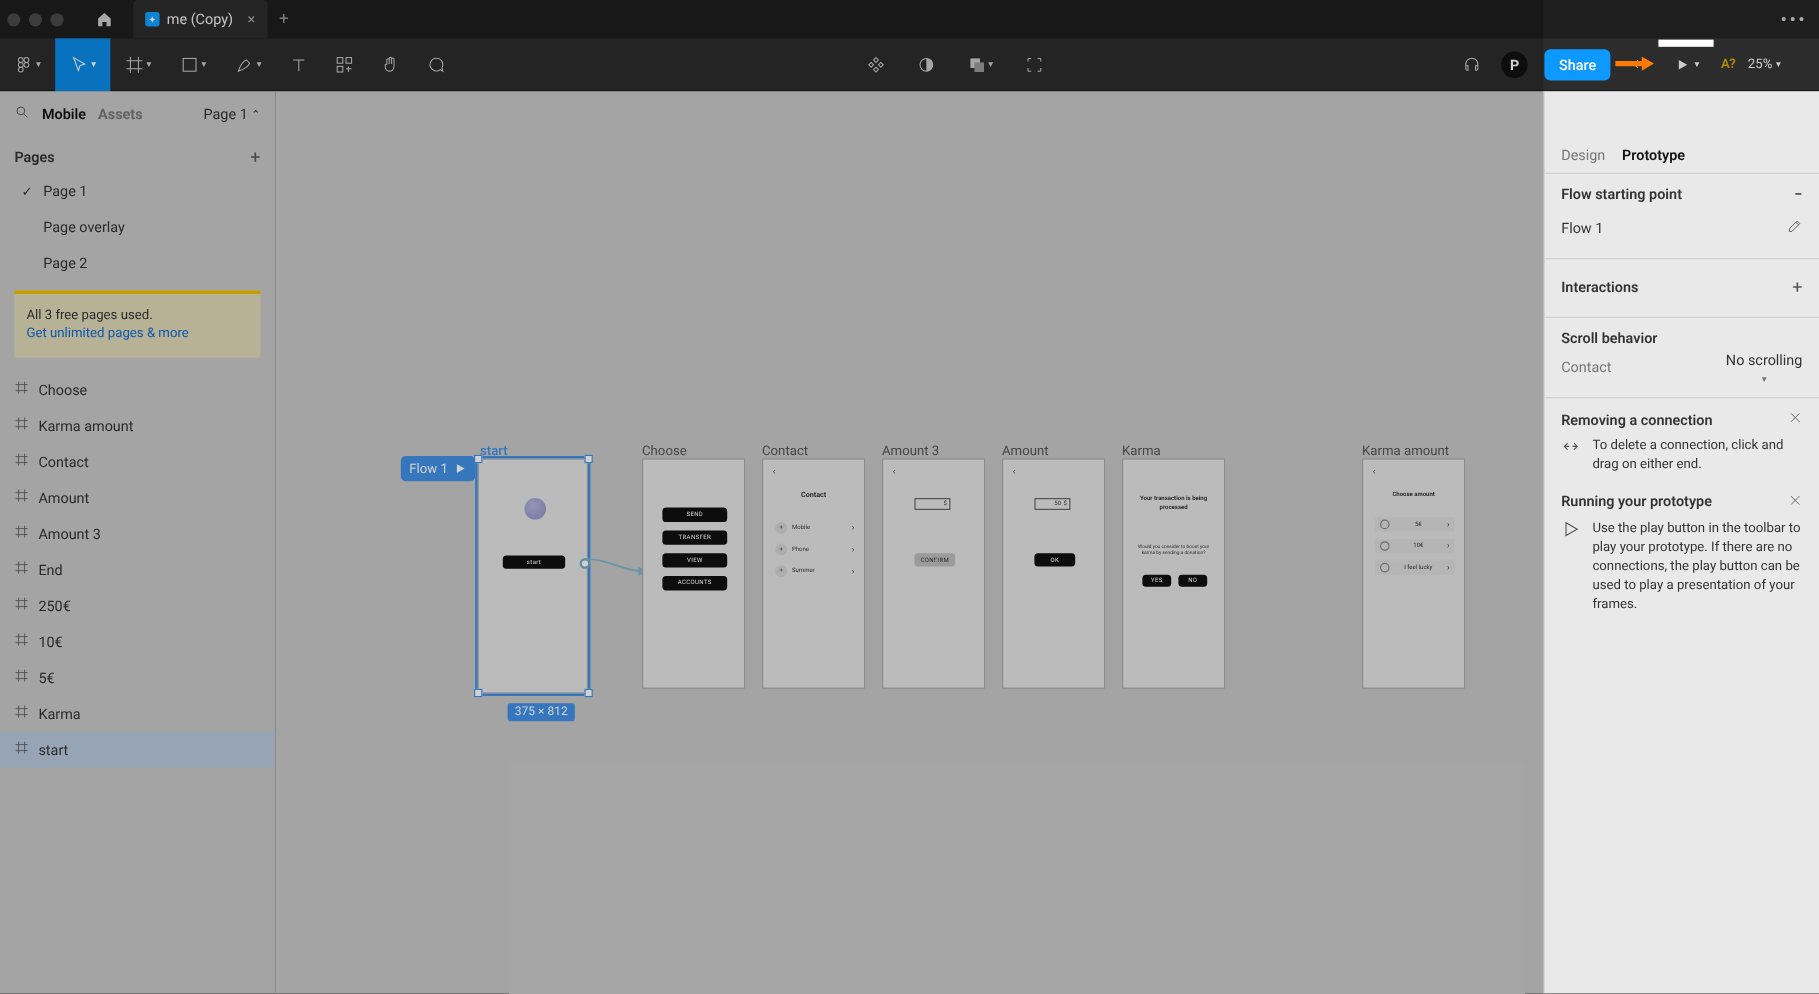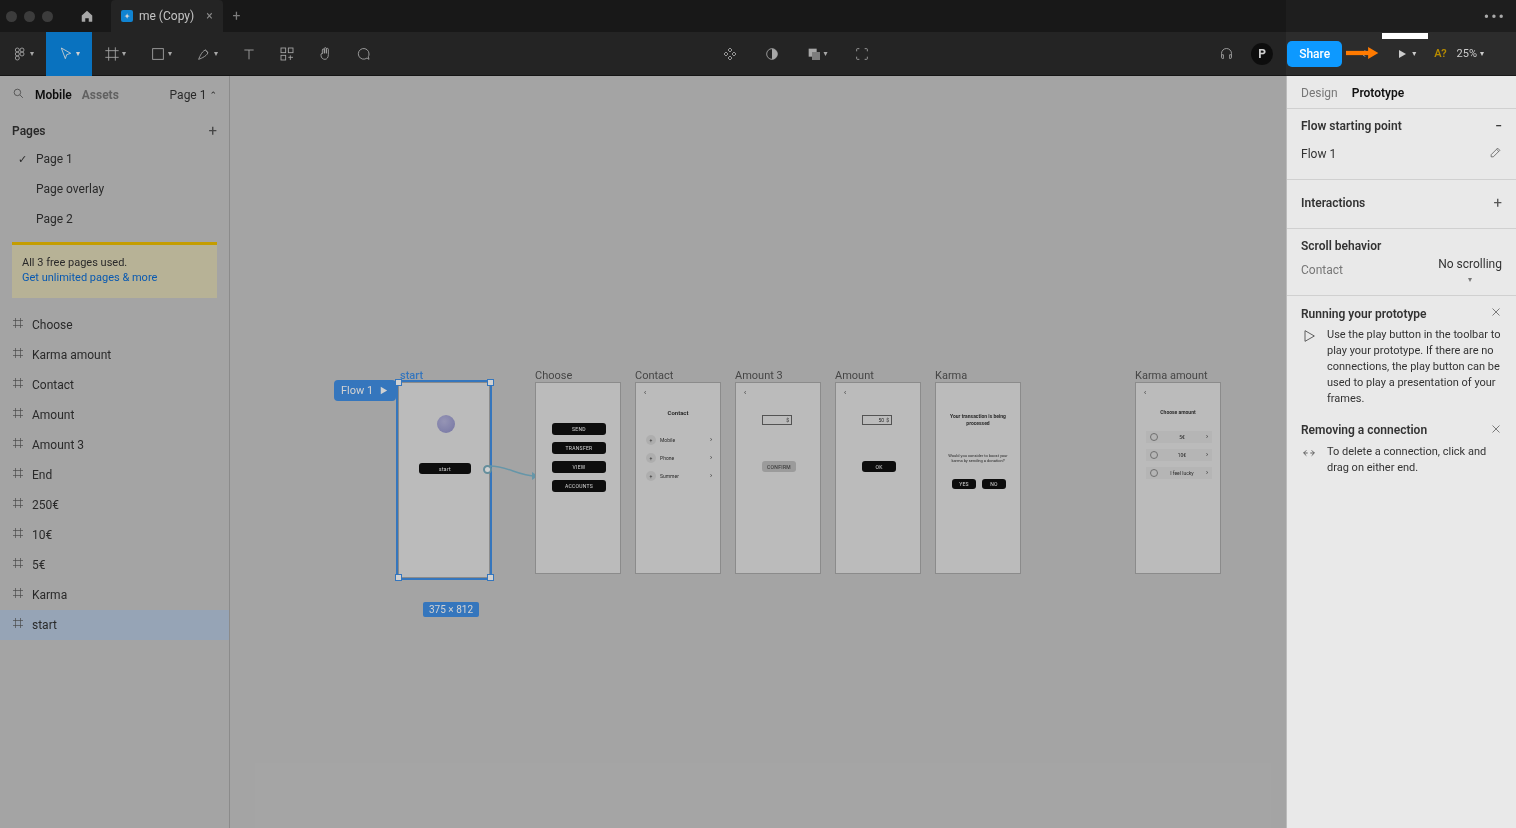--- a/index.html
+++ b/index.html
@@ -184,21 +184,21 @@
   }
   .fbtn.light { background:#bdbdbd; color:#333; }
   .fchev { font-size:7px; color:#333;}
   
   .right-panel {
     width: 230px; background: #e9e9e9; border-left: 1px solid #bbb;
     position:relative; z-index: 100;
     display:flex; flex-direction:column;
   }
   .rp-tabs { display:flex; gap:14px; padding: 10px 14px 8px; border-bottom:1px solid #d0d0d0; font-size:12px;}
-  .rp-tabs .t { color:#777;}
+  .rp-tabs .t { color:#777;margin-top:36px;}
   .rp-tabs .t.active { color:#111; font-weight:600;}
   .rp-section { padding: 10px 14px 12px; border-bottom:1px solid #d0d0d0;}
   .rp-section-hdr { display:flex; align-items:center; justify-content:space-between; font-size:12px; font-weight:600; margin-bottom:8px;}
   .rp-row { display:flex; align-items:center; justify-content:space-between; font-size:12px; height:26px;}
   .rp-row .label { color:#333;}
   .rp-row .value { color:#333; display:flex; gap:4px; align-items:center;flex-direction:column;}
   .rp-row .edit svg { width:13px; height:13px; stroke:#555; fill:none; stroke-width:1.4;}
   .rp-row .minus { color:#555; font-size:15px; font-weight:400;}
   .rp-btn-outline {
     border:1px solid #aaa; border-radius:5px; height:34px; display:flex; align-items:center; justify-content:center;
@@ -487,21 +487,21 @@
         <span>start</span>
       </div>
 
       <div style="position:absolute; right:-3px; top:82px; width:9px; height:9px; border-radius:50%; background:#fff; border:2px solid #7aaebf;"></div>
     </div>
 
     <div class="sel-handle" style="left:165px; top:303px;"></div>
     <div class="sel-handle" style="left:257px; top:303px;"></div>
     <div class="sel-handle" style="left:165px; top:498px;"></div>
     <div class="sel-handle" style="left:257px; top:498px;"></div>
-    <div class="dim-badge" style="left:193px; top:526px;">375 × 812</div>
+    <div class="dim-badge" style="left:193px; top:510px;">375 × 812</div>
 
     <svg style="position:absolute; left:258px; top:382px; width:50px; height:28px; overflow:visible;">
       <path d="M2 8 C 20 8, 30 18, 48 18" stroke="#7db7ce" stroke-width="1.5" fill="none"></path>
       <path d="M44 14 l6 4 -6 4" fill="#7db7ce"></path>
     </svg>
 
     <div class="frame-label" style="left:305px; top:293px;">Choose</div>
     <div class="frame" style="left:305px; top:306px; width:86px; height:192px;">
       <div style="position:absolute; left:16px; top:40px; display:flex; flex-direction:column; gap:7px; width:54px;">
         <div class="fbtn" style="height:12px;">SEND</div>
@@ -626,43 +626,43 @@
         <span class="value">
           <span>No scrolling</span>
           <span style="font-size:8px;color:#777;">▾</span>
         </span>
       </div>
     </div>
 
 
     <div class="tip">
       <div class="tip-hdr">
+        <span>Removing a connection</span>
+        <span class="x-btn"><svg viewBox="0 0 24 24">
+              <path d="M5 5l14 14M19 5L5 19"></path>
+            </svg></span>
+      </div>
+      <div class="tip-body">
+        <svg viewBox="0 0 24 24">
+            <path d="M4 12h6M14 12h6M8 8l-4 4 4 4M16 8l4 4-4 4"></path>
+          </svg>
+        <span>To delete a connection, click and drag on either end.</span>
+      </div>
+    </div>
+
+    <div class="tip">
+      <div class="tip-hdr">
         <span>Running your prototype</span>
         <span class="x-btn"><svg viewBox="0 0 24 24">
               <path d="M5 5l14 14M19 5L5 19"></path>
             </svg></span>
       </div>
       <div class="tip-body">
         <svg viewBox="0 0 24 24">
             <path d="M6 4l14 8-14 8z"></path>
           </svg>
         <span>Use the play button in the toolbar to play your prototype. If there are no connections, the play button can be used to play a presentation of your frames.</span>
       </div>
     </div>
-
-    <div class="tip">
-      <div class="tip-hdr">
-        <span>Removing a connection</span>
-        <span class="x-btn"><svg viewBox="0 0 24 24">
-              <path d="M5 5l14 14M19 5L5 19"></path>
-            </svg></span>
-      </div>
-      <div class="tip-body">
-        <svg viewBox="0 0 24 24">
-            <path d="M4 12h6M14 12h6M8 8l-4 4 4 4M16 8l4 4-4 4"></path>
-          </svg>
-        <span>To delete a connection, click and drag on either end.</span>
-      </div>
-    </div>
   </div>
 </div>
 
 <div class="dimmer" style="right:230px;"></div>
 
 </body></html>

